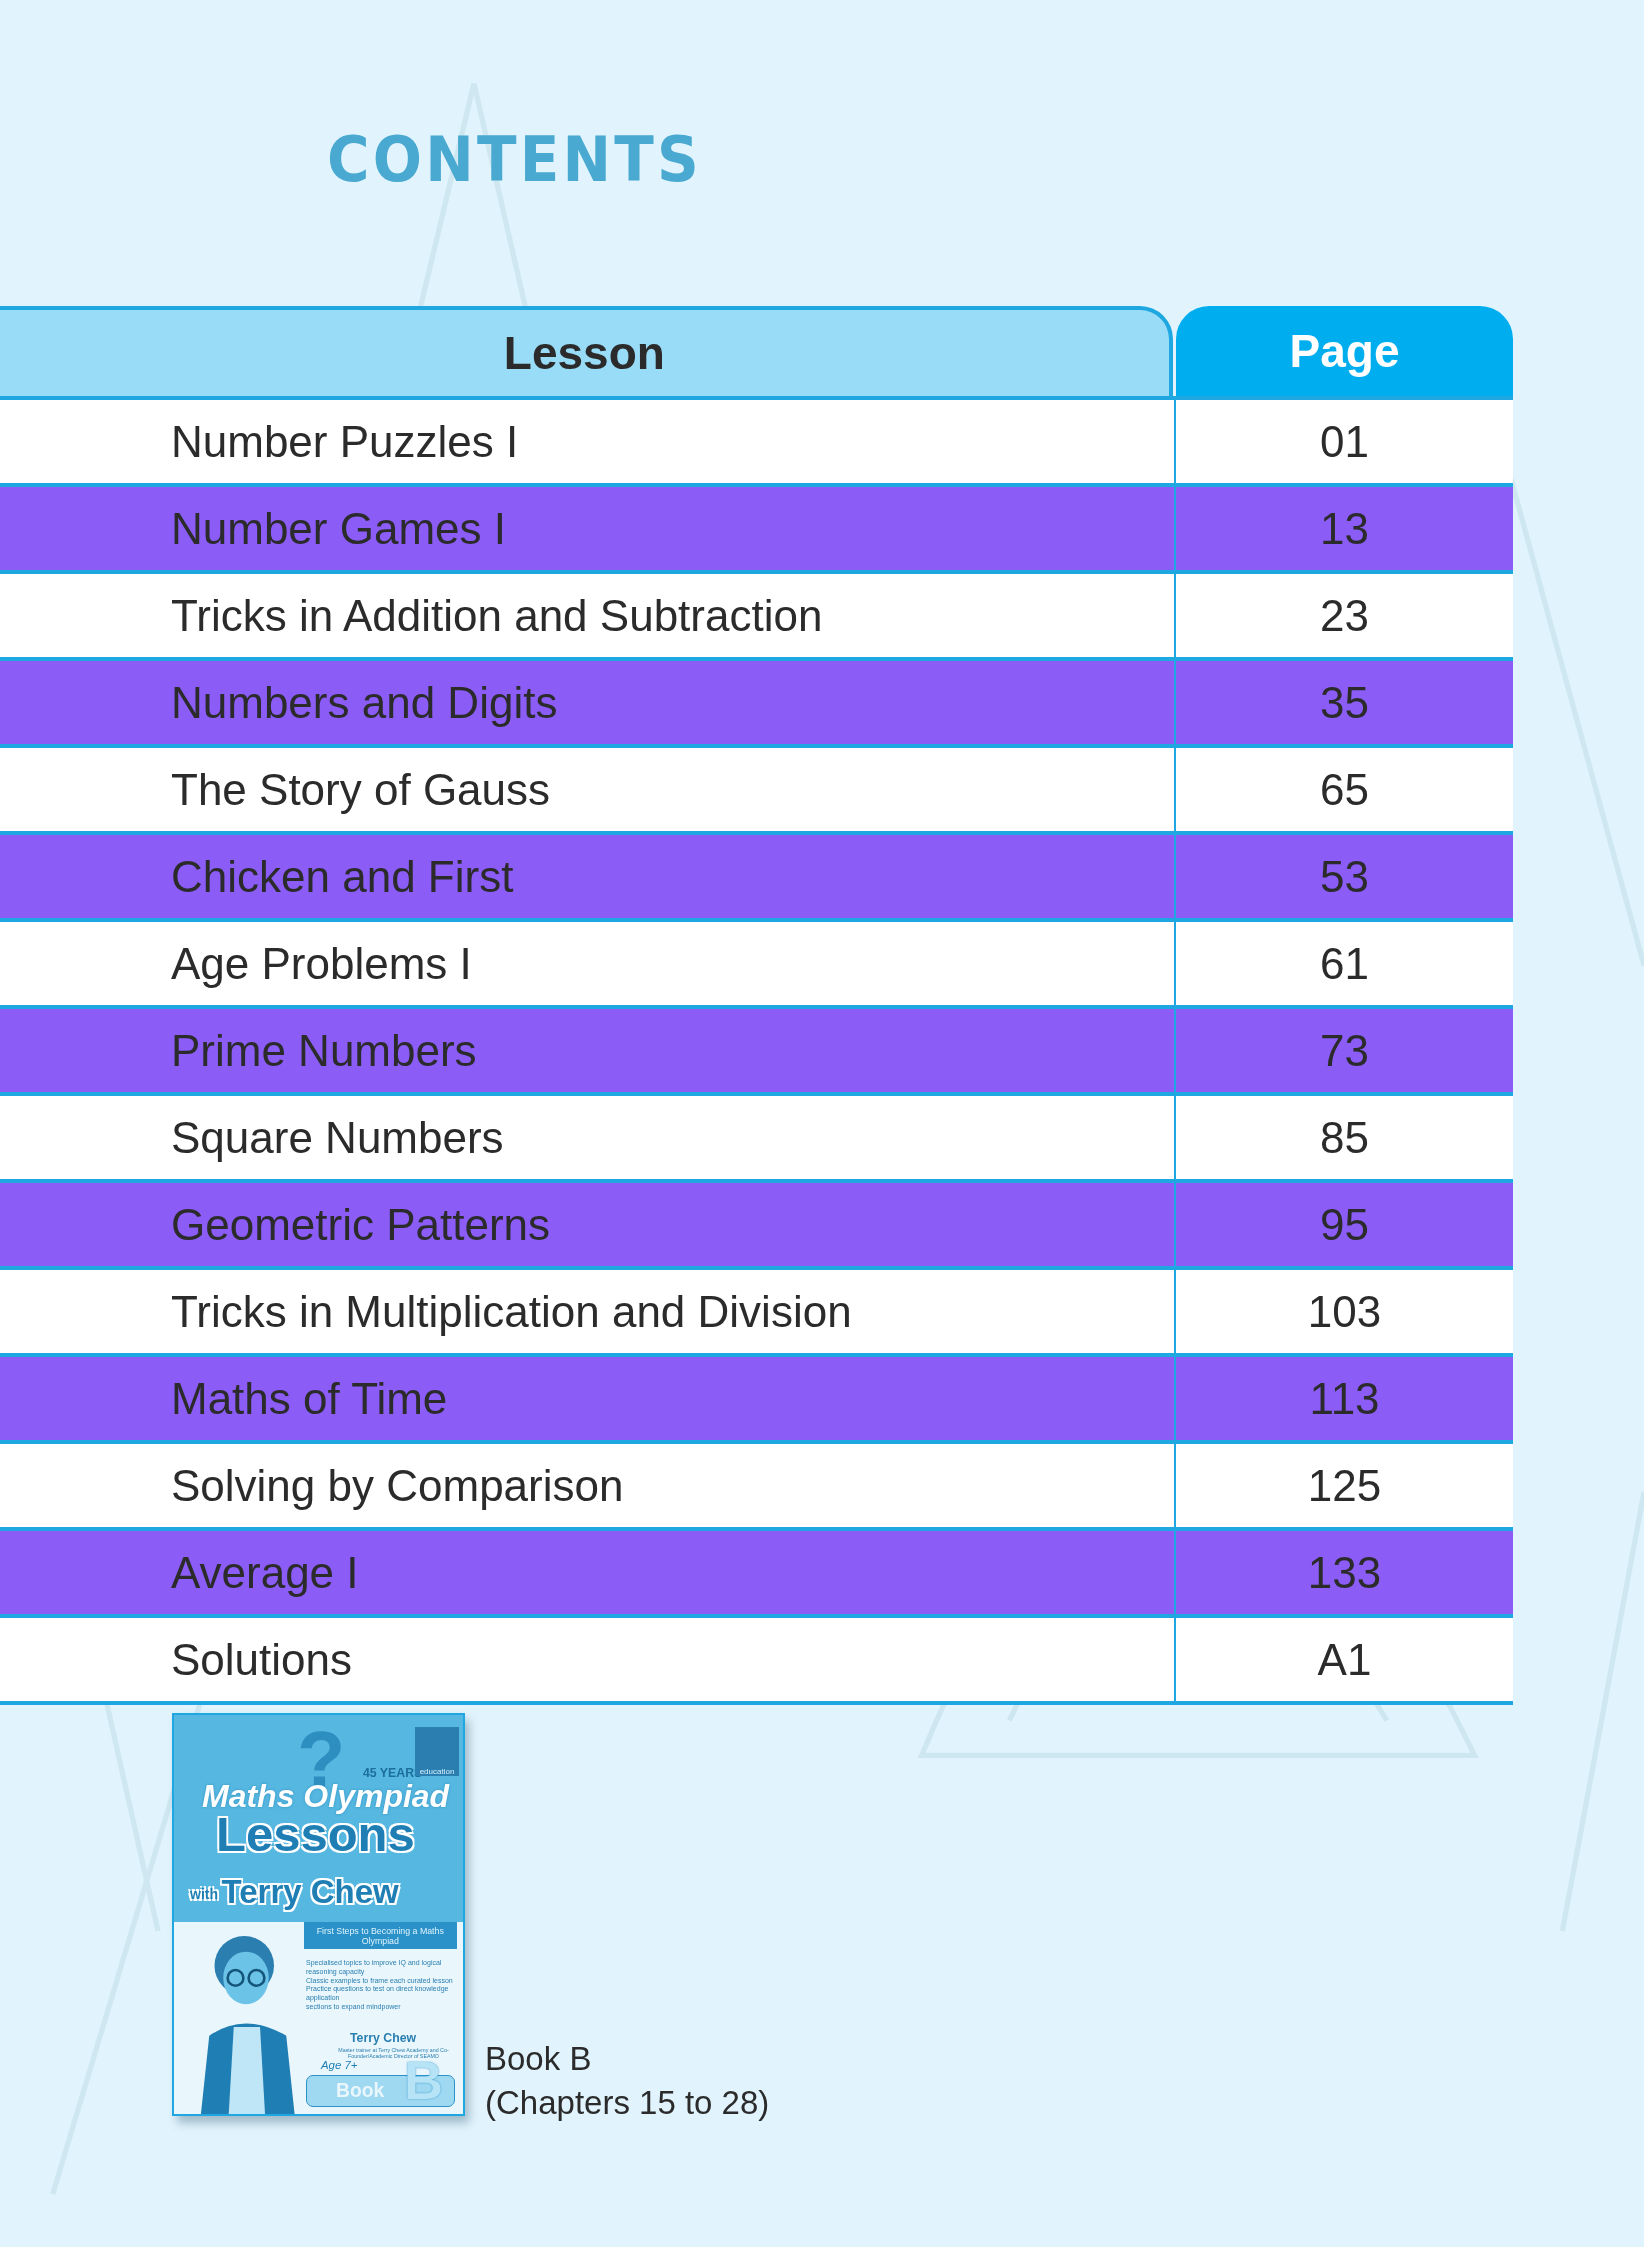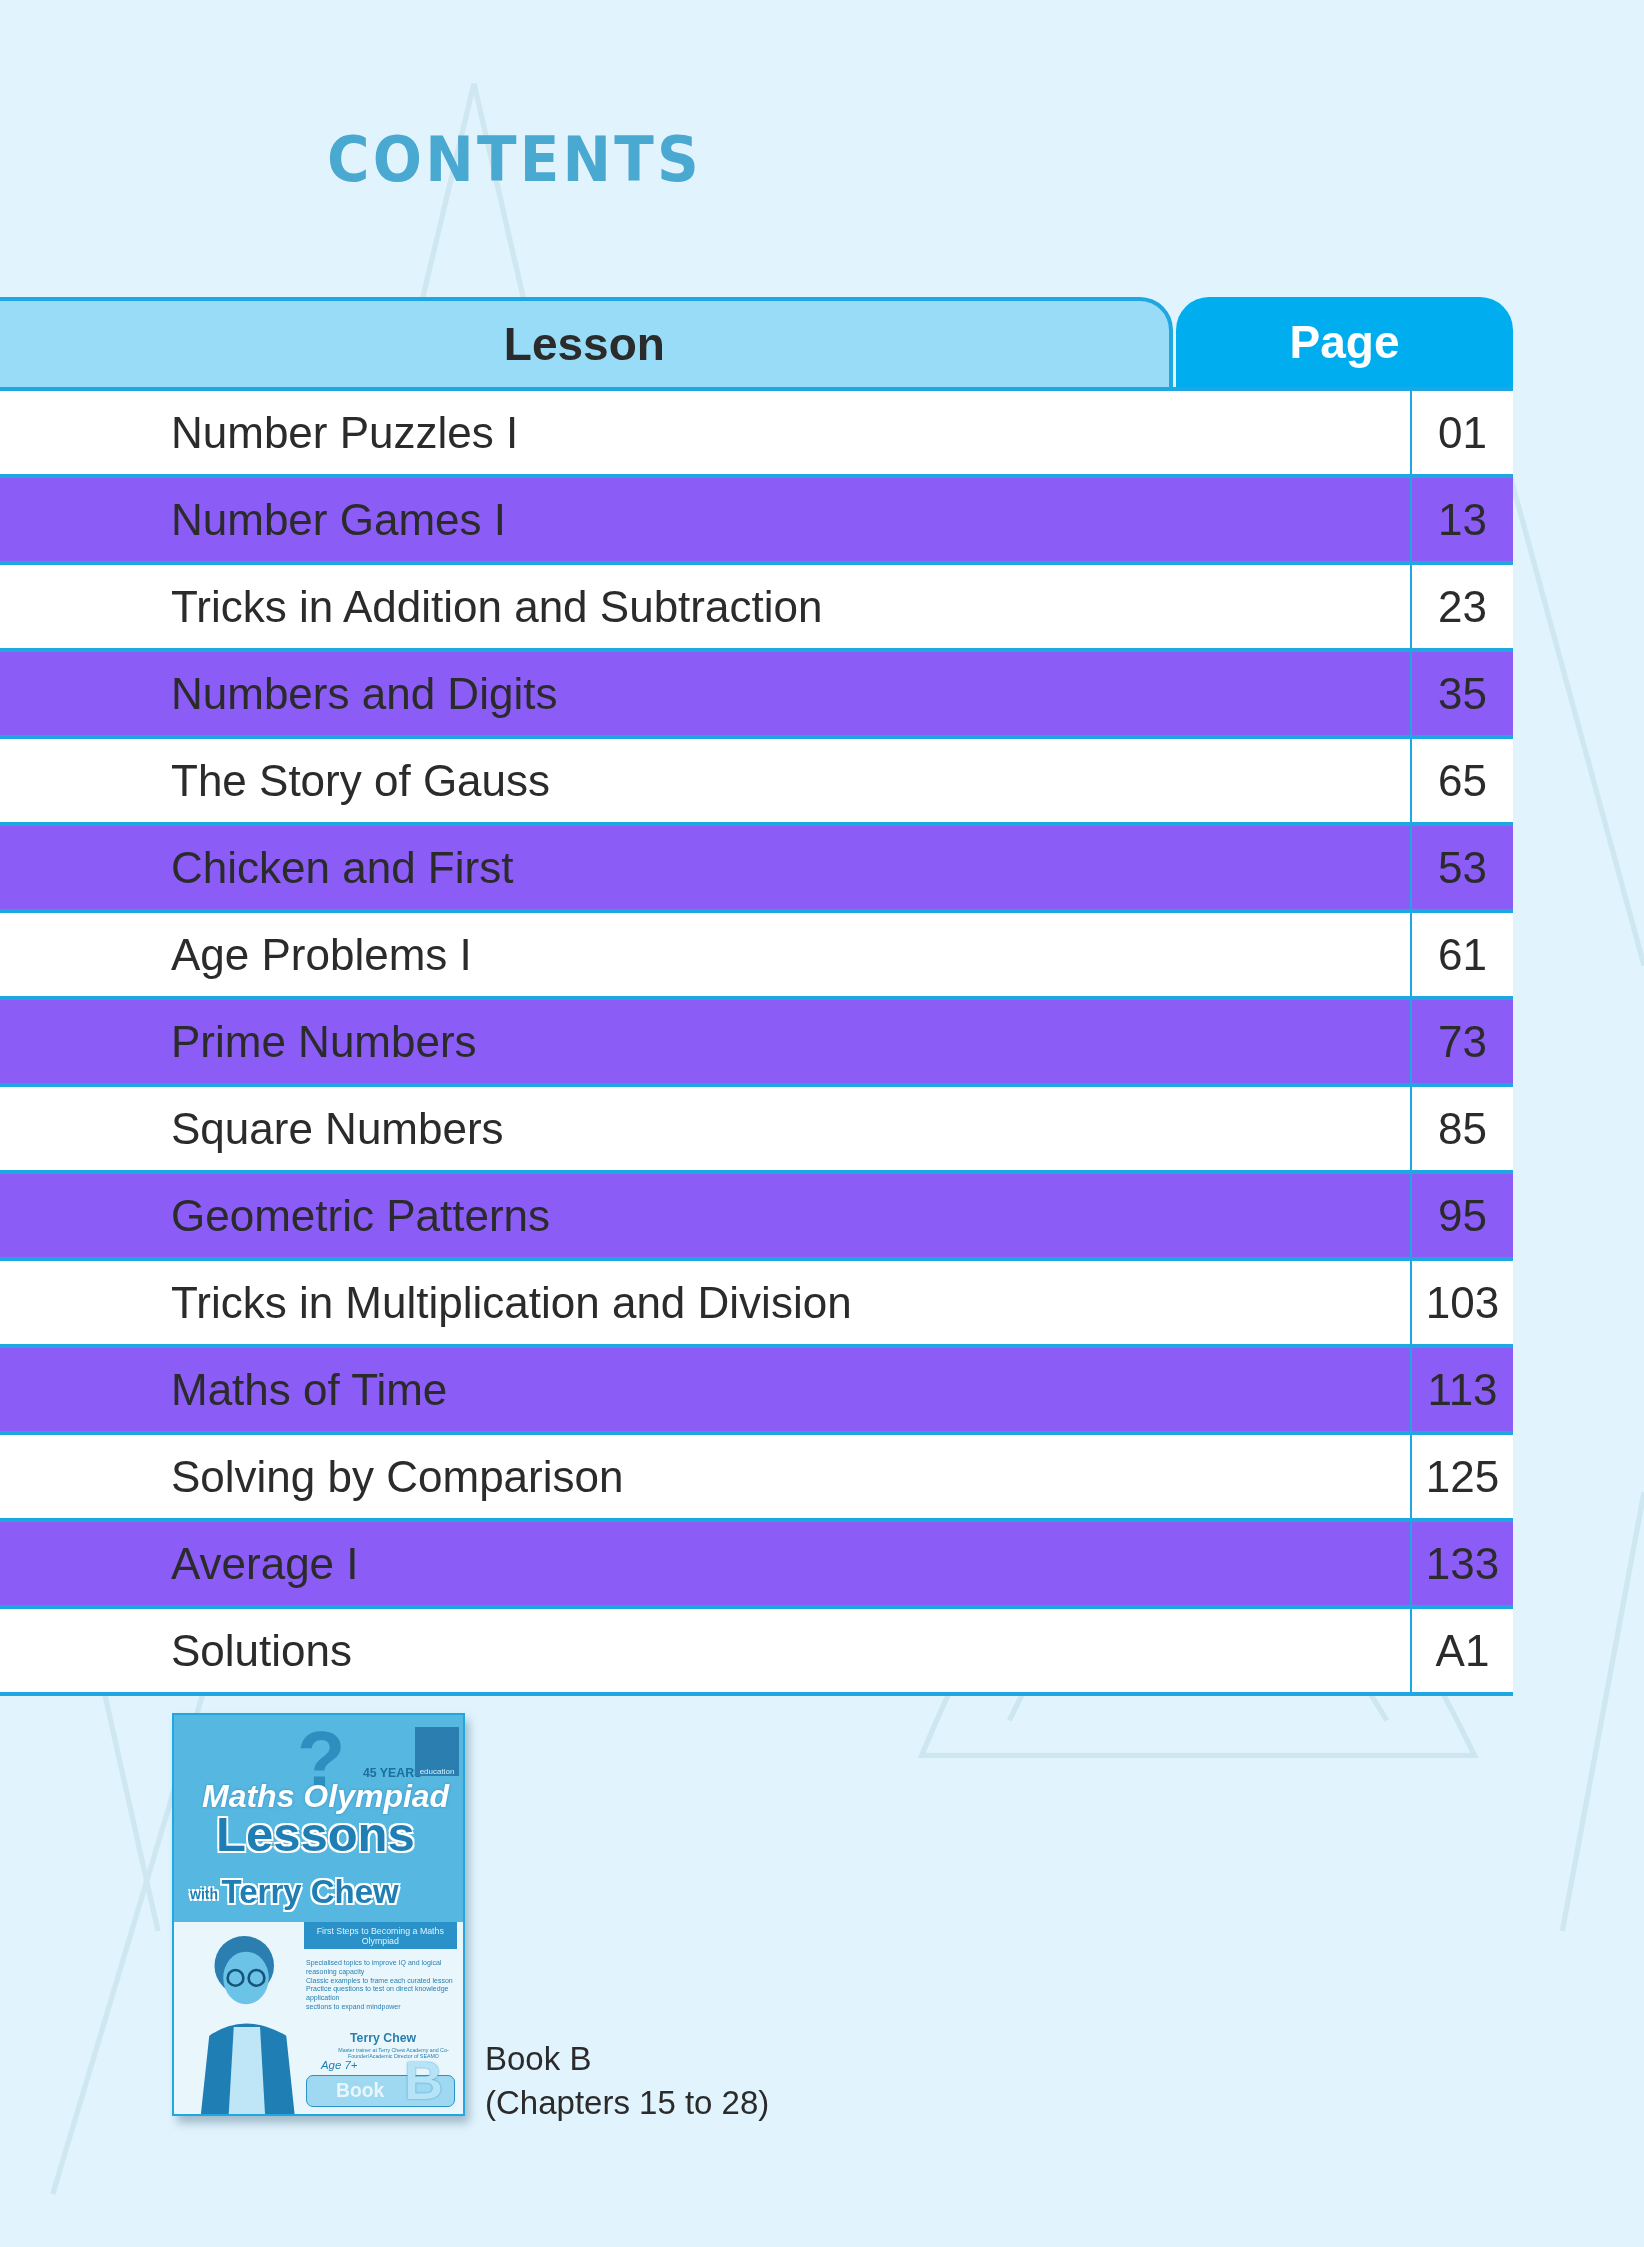--- a/index.html
+++ b/index.html
@@ -9,21 +9,21 @@
     font-family:"Liberation Sans", "DejaVu Sans", sans-serif;
   }
   .bg-deco { position:absolute; left:0; top:0; width:1644px; height:2247px; pointer-events:none; }
   .title {
     position:absolute; left:327px; top:123px;
     font-family:"DejaVu Sans", sans-serif; font-weight:bold;
     font-size:63px; letter-spacing:3.5px; color:#4aa9d1;
     transform:scaleX(0.92); transform-origin:left top;
   }
   .toc {
-    position:absolute; left:0; top:297px; width:1513px;
+    position:absolute; left:0; top:306px; width:1513px;
   }
   .toc-head { display:flex; height:90px; }
   .th-lesson {
     width:1173px; height:100%; box-sizing:border-box;
     background:#98dcf7; border-top:4.4px solid #1ea7e0; border-right:4.4px solid #1ea7e0;
     border-top-right-radius:33px;
     display:flex; align-items:center; justify-content:center;
     font-size:46px; font-weight:bold; color:#2b2b2b;
   }
   .th-page {
@@ -33,21 +33,21 @@
     font-size:46px; font-weight:bold; color:#ffffff;
   }
   .toc-row {
     display:flex; height:87px; box-sizing:border-box;
     border-top:4.4px solid #1ea7e0;
   }
   .toc-row:last-child { border-bottom:4.4px solid #1ea7e0; height:91px; }
   .toc-row.white { background:#ffffff; }
   .toc-row.tint { background:#8b5cf6; }
   .cell-lesson {
-    width:1412px; box-sizing:border-box; padding-left:171px;
+    width:1176px; box-sizing:border-box; padding-left:171px;
     border-right:2.6px solid #1ea7e0;
     display:flex; align-items:center;
     font-size:44px; color:#2b2b2b;
   }
   .cell-page {
     flex:1; display:flex; align-items:center; justify-content:center;
     font-size:44px; color:#2b2b2b; padding-right:0;
   }
   .cover {
     position:absolute; left:172px; top:1713px; width:293px; height:403px;

